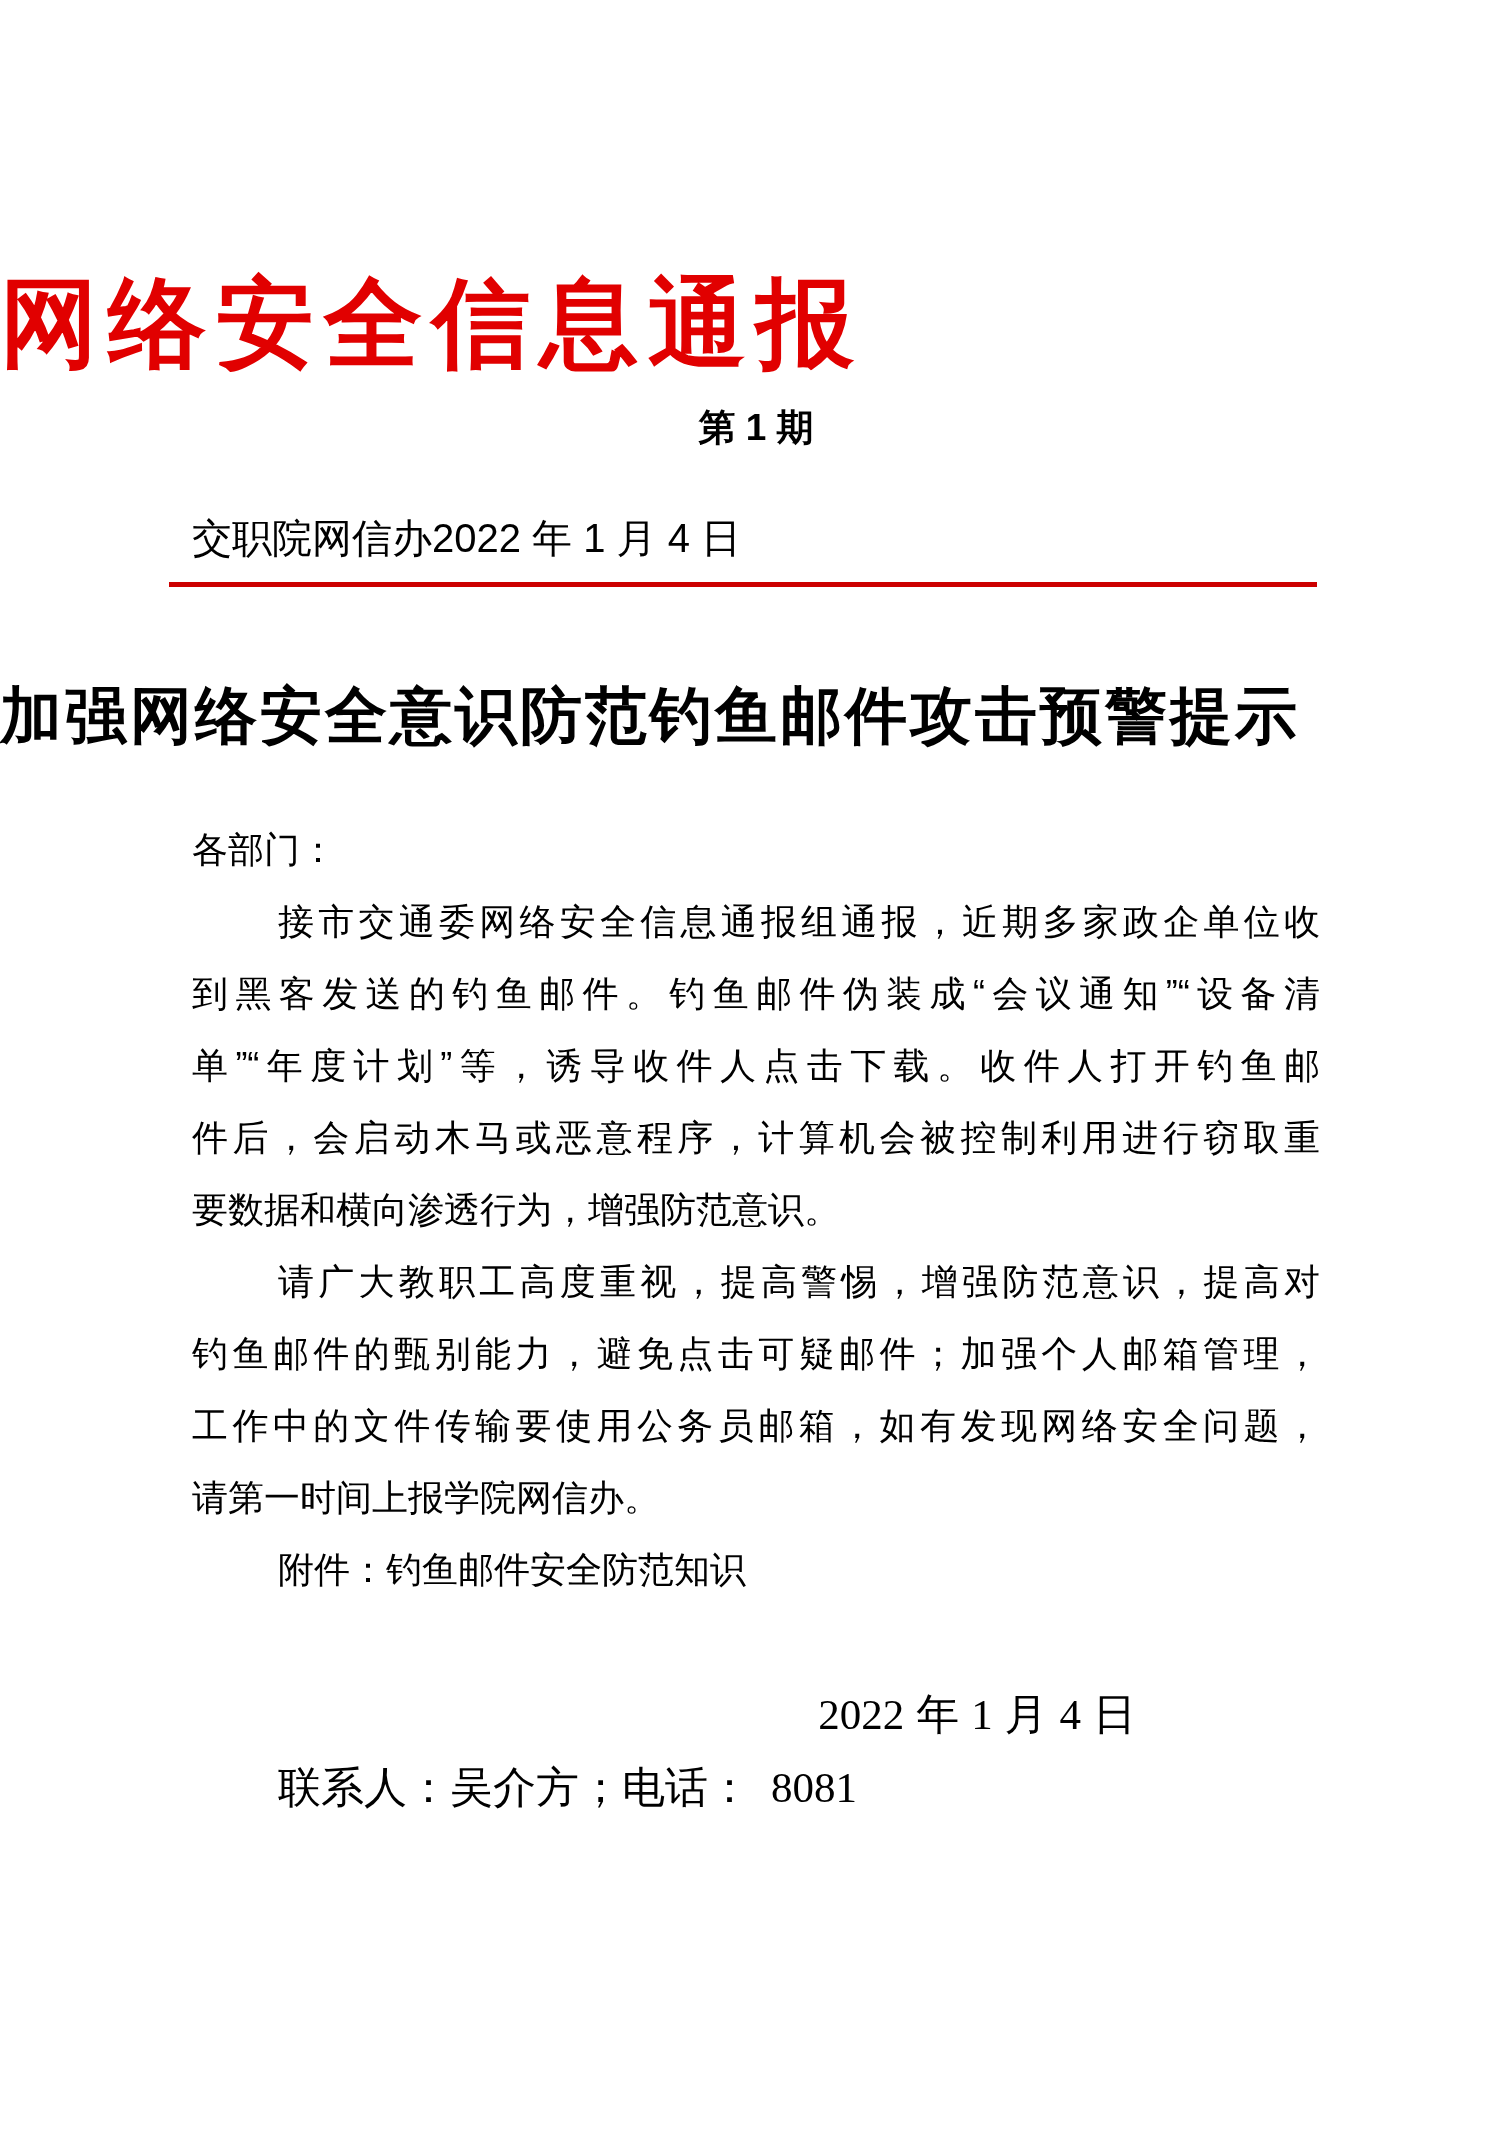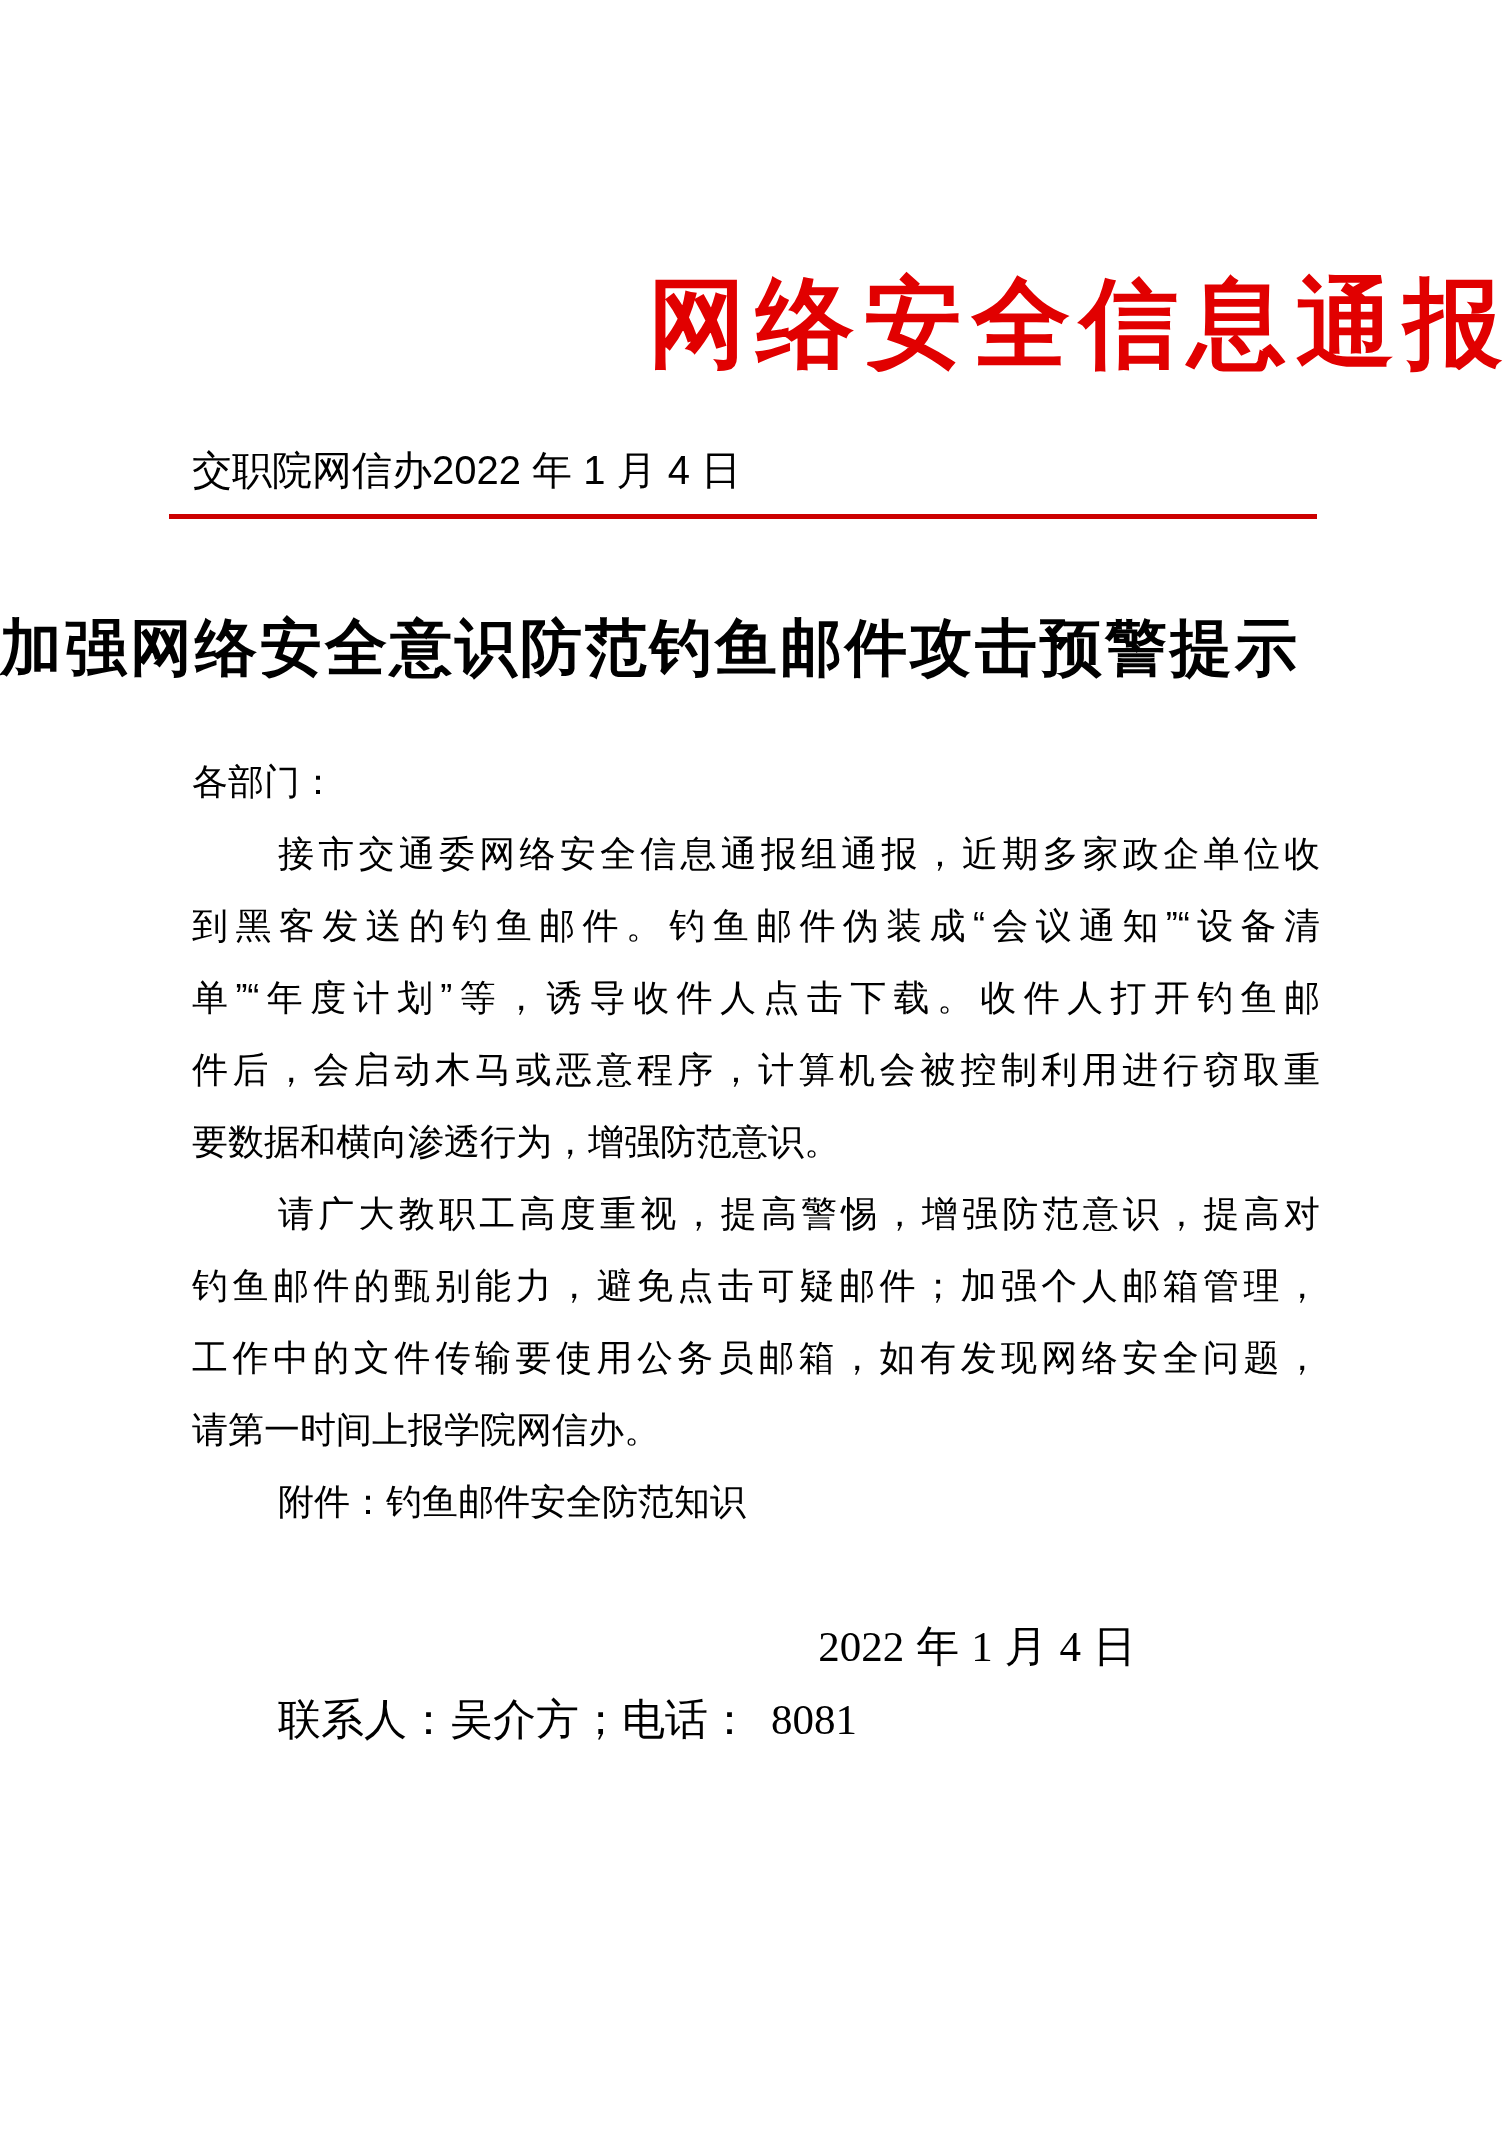--- a/index.html
+++ b/index.html
@@ -8,21 +8,21 @@
     width: 1512px;
     height: 2138px;
     background: #ffffff;
     overflow: hidden;
     font-family: "Liberation Sans", "DejaVu Sans", sans-serif;
     color: #000000;
   }
   .masthead {
     margin: 0;
     padding-top: 268px;
-    text-align: right;
+    text-align: left;
     font-family: "Liberation Serif", "DejaVu Serif", serif;
     font-weight: bold;
     font-size: 98px;
     line-height: 1.16;
     letter-spacing: 10px;
     color: #e10000;
     white-space: nowrap;
   }
   .issue {
     margin-top: 24px;
@@ -91,20 +91,21 @@
   }
   .contact .phone { margin-left: 8px; }
 </style>
 </head>
 <body>
 
 <div class="page">
 
   <h1 class="masthead" style="color: rgb(225, 0, 0);">网络安全信息通报</h1>
 
+  <div class="issue">第 1 期</div>
 
   <div class="hrow">
     <span class="org">交职院网信办</span>
     <span class="hdate">2022 年 1 月 4 日</span>
   </div>
 
   <div class="rule" style="background: rgb(204, 0, 0);"></div>
 
   <h2 class="heading">加强网络安全意识防范钓鱼邮件攻击预警提示</h2>
 

